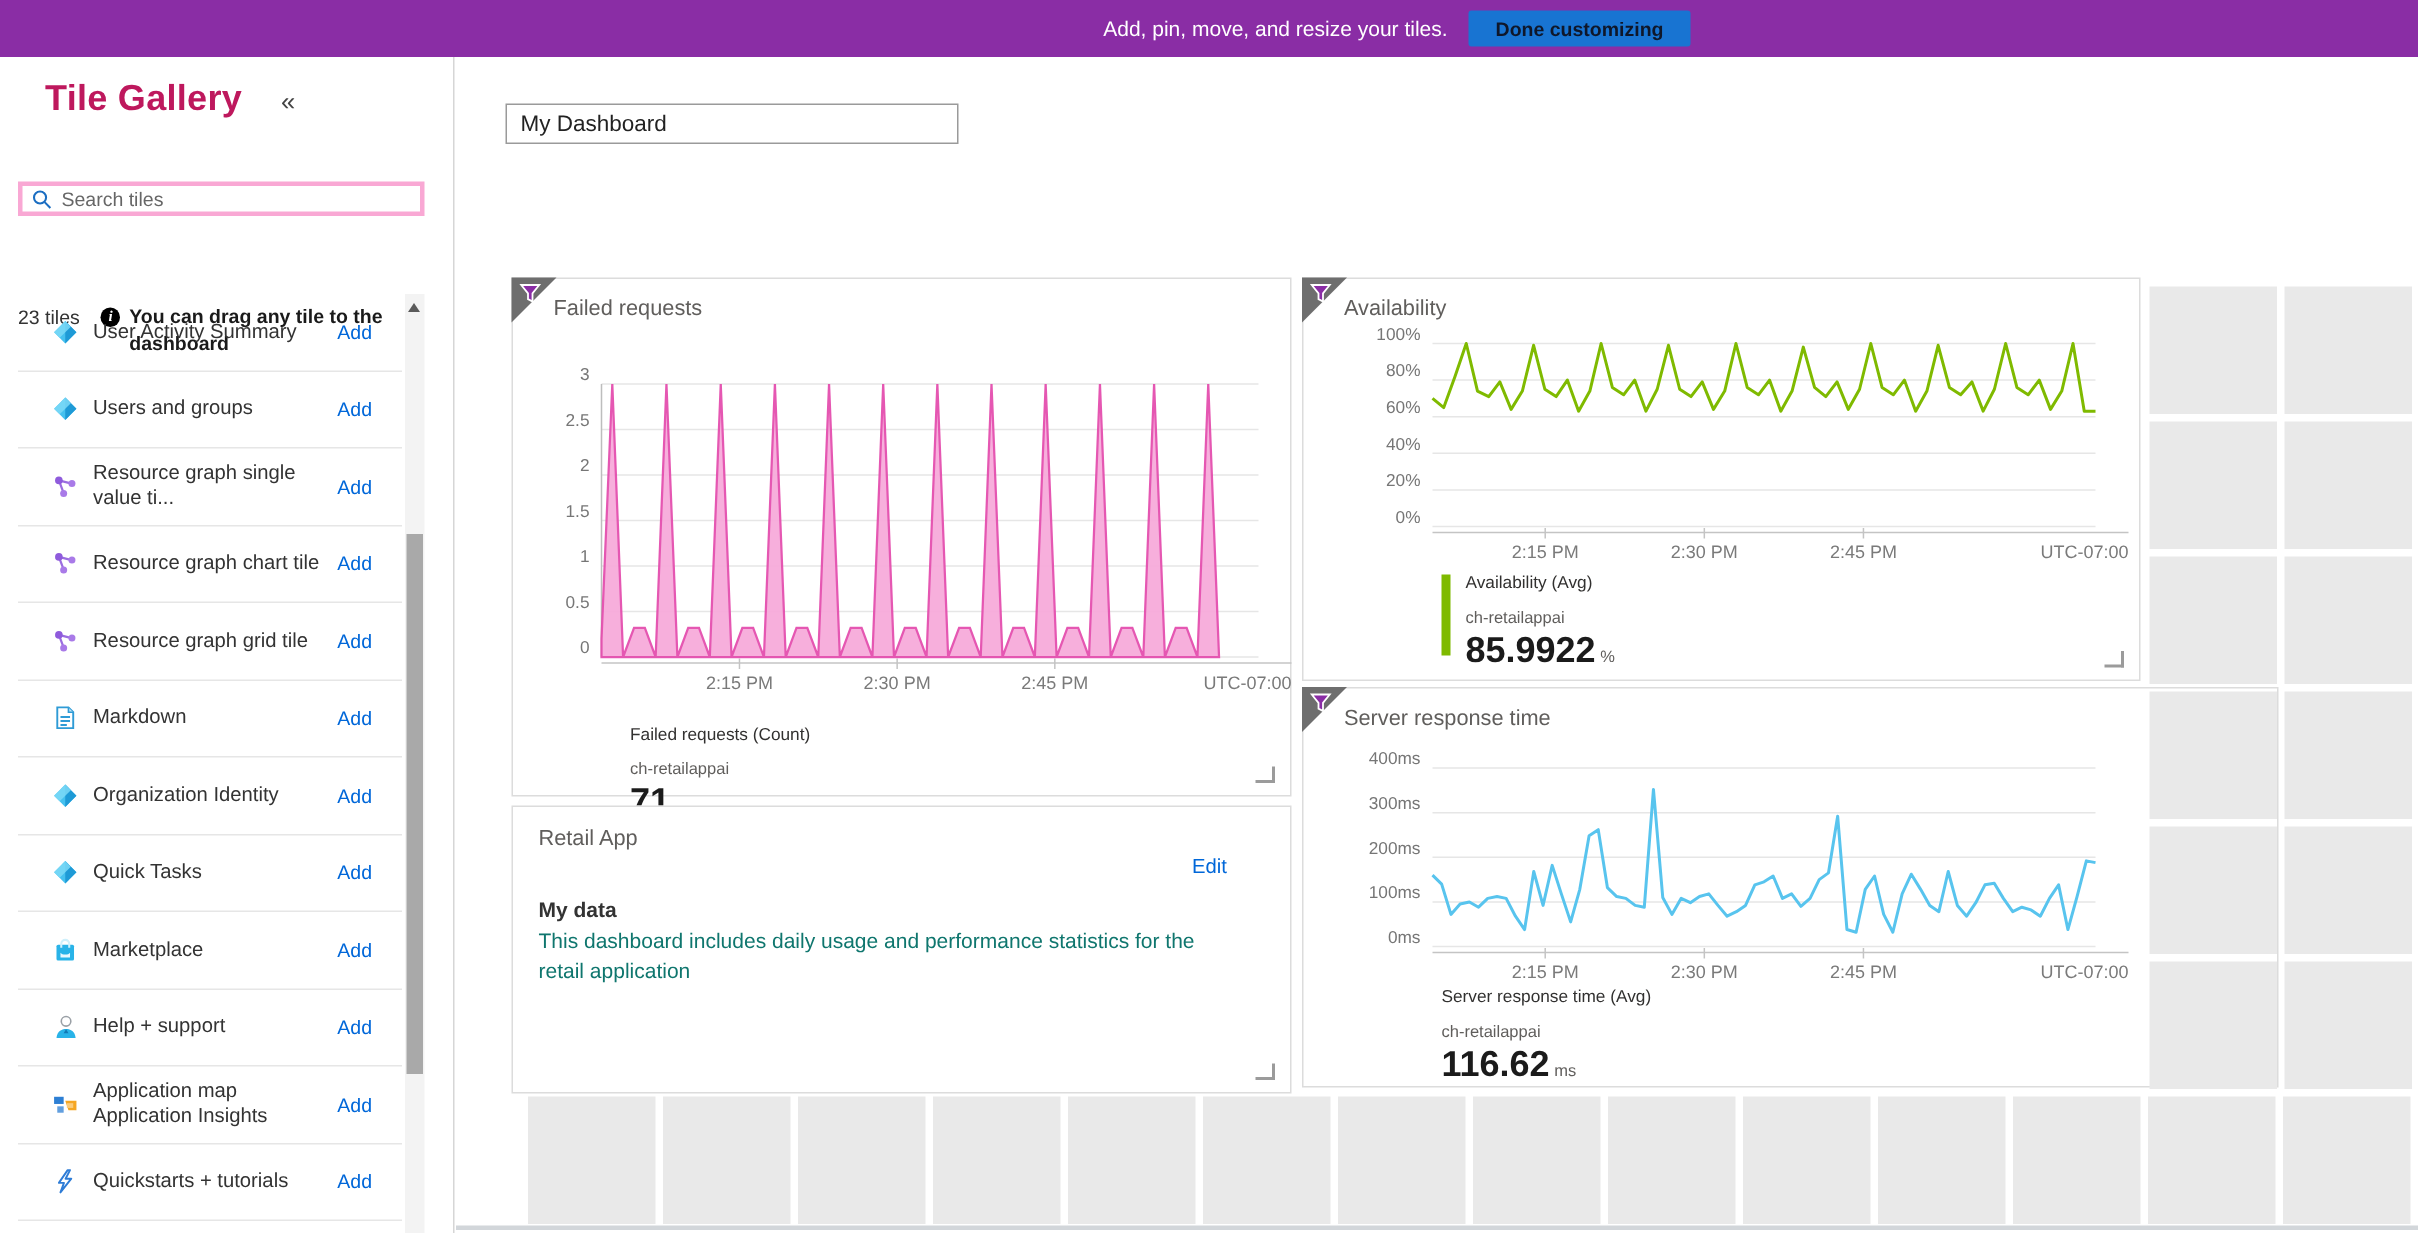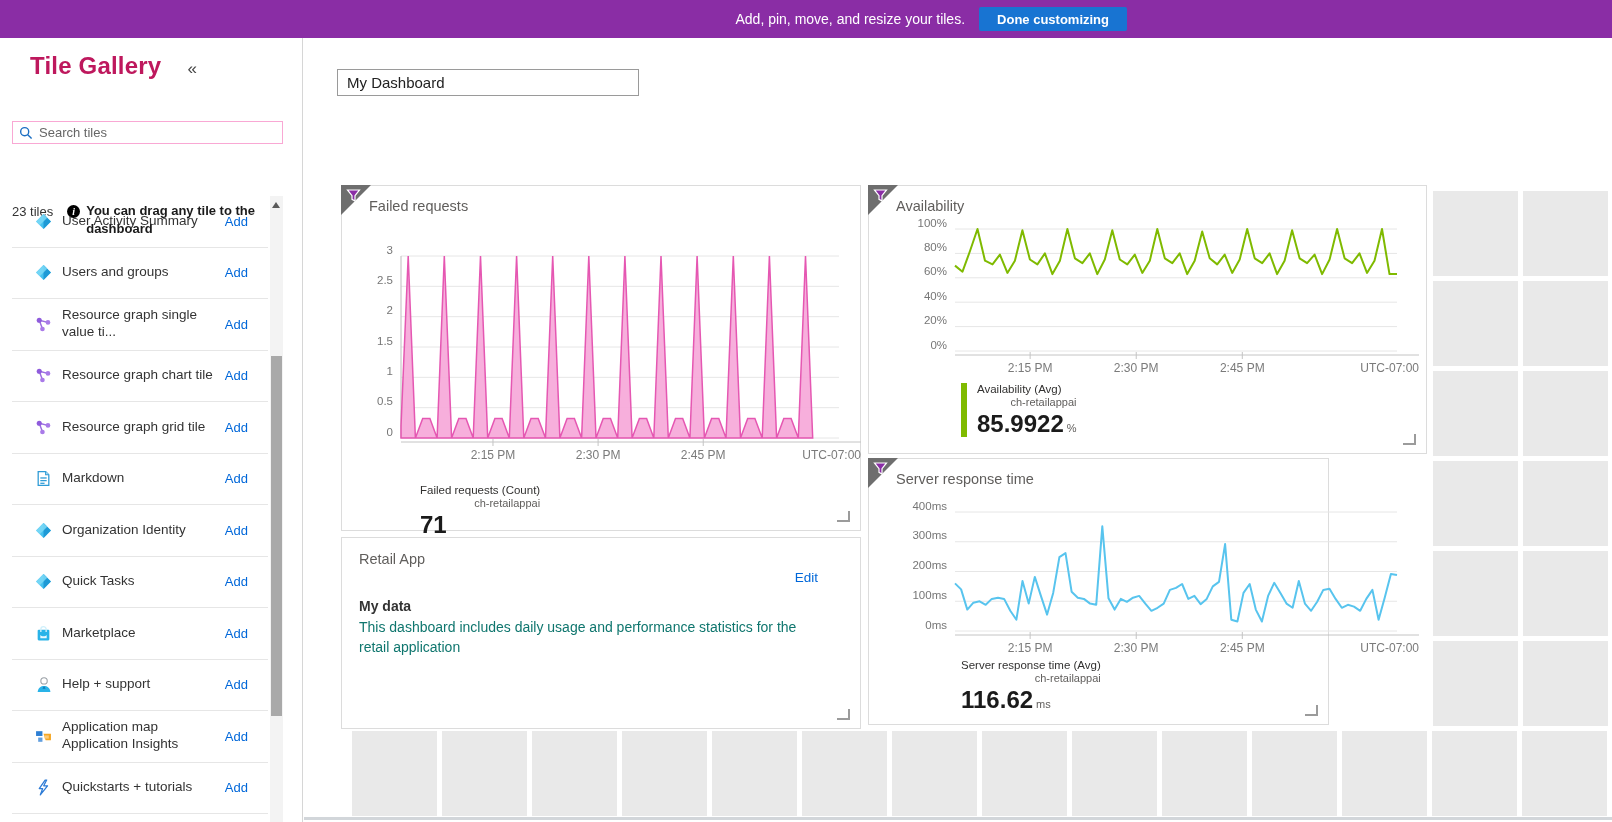--- a/index.html
+++ b/index.html
@@ -5,31 +5,31 @@
   * { margin:0; padding:0; box-sizing:border-box; }
   html,body { width:1612px; height:822px; overflow:hidden; background:#fff;
     font-family:"Liberation Sans", sans-serif; }
   .app { position:relative; width:1612px; height:822px; }
 
   
   .topbar { position:absolute; left:0; top:0; width:1612px; height:38px;
     background:#8A2DA5; display:flex; align-items:center; justify-content:flex-end;
     padding-right:485px; gap:14px; }
   .topbar-msg { color:#fff; font-size:14px; }
-  .done-btn { background:#1874D2; color:#ffffff; border:none; font-family:inherit;
+  .done-btn { background:#1874D2; color:#0f172a; border:none; font-family:inherit;
     font-size:13px; font-weight:700; padding:5px 18px; border-radius:2px; cursor:pointer; height:24px; }
 
   
   .sidebar { position:absolute; left:0; top:38px; width:303px; height:784px;
     background:#fff; border-right:1px solid #D6D6D6; }
   .sb-title-row { display:flex; align-items:baseline; padding:14px 0 0 30px; }
   .sb-title { font-size:24px; font-weight:700; color:#be185d; letter-spacing:0.2px; }
   .sb-collapse { margin-left:26px; font-size:17px; color:#444; cursor:pointer; }
   .sb-search { position:absolute; left:12px; top:83px; width:271px; height:23px;
-    border:1px solid #f9a8d4; background:#fff; display:flex; align-items:center; padding:0 6px; gap:6px; }
+    border:3px solid #f9a8d4; background:#fff; display:flex; align-items:center; padding:0 6px; gap:6px; }
   .sb-search input { border:none; outline:none; flex:1; font-family:inherit; font-size:13px; color:#333; }
   .sb-search input::placeholder { color:#666; }
   .sb-meta { position:absolute; left:12px; top:120px; width:270px; display:flex; gap:14px;margin-top:44px; }
   .sb-count { font-size:13px; color:#333; white-space:nowrap; padding-top:2px; }
   .sb-info { display:flex; gap:6px; }
   .info-icon { width:13px; height:13px; border-radius:50%; background:#000; color:#fff;
     font-size:10px; font-weight:700; line-height:13px; text-align:center; flex:none; margin-top:3px;
     font-family:"Liberation Serif", serif; font-style:italic; }
   .sb-info-text { font-size:13px; font-weight:700; color:#1A1A1A; line-height:1.35; }
   .tile-list { position:absolute; left:12px; top:158px; width:256px; height:626px; overflow:hidden; }
@@ -55,21 +55,21 @@
   .resize-handle { position:absolute; right:10px; bottom:8px; width:13px; height:11px;
     border-right:2px solid #9B9B9B; border-bottom:2px solid #9B9B9B; cursor:nwse-resize; }
   .corner-badge { position:absolute; left:-1px; top:-1px; width:0; height:0;
     border-top:30px solid #6E6E6E; border-right:30px solid transparent; }
   .funnel { position:absolute; left:4px; top:3px; }
   .chart-svg { position:absolute; left:0; top:0; }
 
   .legend { position:absolute; display:flex; gap:10px;padding-left:32px; }
   .legend-bar { width:6px; flex:none; }
   .legend-name { font-size:11.5px; color:#323130; }
-  .legend-res { font-size:11px; color:#605E5C; margin-top:1px;text-align:right; }
+  .legend-res { font-size:11px; color:#605E5C; margin-top:11px; }
   .legend-val { font-size:24px; font-weight:700; color:#1B1B1B; margin-top:2px; }
   .legend-unit { font-size:11px; font-weight:400; color:#605E5C; margin-left:3px; }
 
   
   .retail-title { position:absolute; left:17px; top:13px; font-size:14.5px; color:#605E5C; }
   .retail-edit { position:absolute; right:42px; top:32px; font-size:13.5px; color:#0067D9; cursor:pointer; text-decoration:none; }
   .retail-heading { position:absolute; left:17px; top:60px; font-size:14px; font-weight:700; color:#333; }
   .retail-body { position:absolute; left:17px; top:80px; right:30px; font-size:14px; color:#0f766e; line-height:1.4; }
 
   .ph { position:absolute; width:85px; height:85px; background:#E9E9E9; }
@@ -325,21 +325,21 @@
         <span class="legend-bar" style="background: rgb(127, 186, 0);"></span>
         <span>
           <div class="legend-name">Availability (Avg)</div>
           <div class="legend-res">ch-retailappai</div>
           <div class="legend-val"><span>85.9922</span><span class="legend-unit">%</span></div>
         </span>
       </div>
       <span class="resize-handle"></span>
     </div>
 
-    <div class="tile" style="left:564px; top:420px; width:461px; height:267px;">
+    <div class="tile" style="left:564px; top:420px; width:651px; height:267px;">
       <span class="corner-badge"></span>
       <svg class="funnel" width="15" height="14" viewBox="0 0 15 14">
         <path d="M1.5 1h12L9 6.6V12l-3 -1.6V6.6Z" fill="#8A2DA5" stroke="#fff" stroke-width="1.2"></path>
       </svg>
       <span class="tile-title">Server response time</span>
       <svg class="chart-svg" width="559" height="267">
           <line x1="86" y1="53" x2="528" y2="53" stroke="#E6E6E6" stroke-width="1"></line>
           <text x="78" y="50.5" text-anchor="end" font-size="11.5" fill="#767676" font-family="Liberation Sans, sans-serif">400ms</text>
           <line x1="86" y1="82.75" x2="528" y2="82.75" stroke="#E6E6E6" stroke-width="1"></line>
           <text x="78" y="80.25" text-anchor="end" font-size="11.5" fill="#767676" font-family="Liberation Sans, sans-serif">300ms</text>

